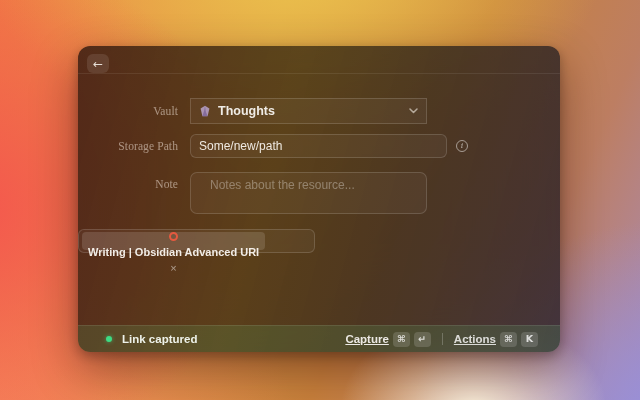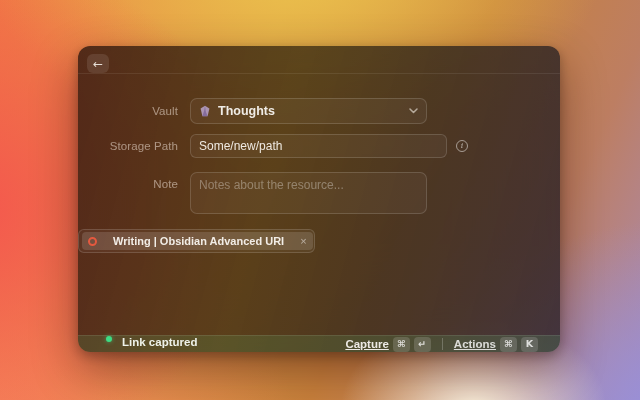--- a/index.html
+++ b/index.html
@@ -33,31 +33,31 @@
     background:rgba(255,255,255,0.10); color:#e6ded6; font-size:12px; line-height:1;
     display:flex; align-items:center; justify-content:center;
     font-family:"DejaVu Sans",sans-serif;
   }
   .hdr-divider { height:1px; background:rgba(255,255,255,0.08); flex:none; }
 
   .content { flex:1; padding-top:24px; }
   .row { display:flex; align-items:center; }
   .row label {
     width:112px; padding-right:12px; text-align:right; flex:none;
-    font-size:11.5px; font-weight:500; color:rgba(240,228,216,0.55); letter-spacing:0.1px;
+    font-size:11.5px; font-weight:500; color:rgba(240,228,216,0.55); letter-spacing:0.1px;font-family:Liberation Serif, serif;
   }
   .field-w { width:237px; }
   .row-vault { margin-bottom:10px; }
   .row-storage { margin-bottom:14px; }
   .row-title { margin-bottom:13px; }
   .row-note { margin-bottom:15px; align-items:flex-start; }
   .row-note label { padding-top:6px; }
 
   .dropdown {
-    height:26px; border:1px solid rgba(255,255,255,0.15); border-radius:7px;
+    height:26px; border:1px solid rgba(255,255,255,0.15); border-radius:0;
     background:rgba(255,255,255,0.04); display:flex; align-items:center;
     padding:0 8px; gap:7px; cursor:pointer;
   }
   .dropdown .val { font-size:12.5px; font-weight:700; color:#f0ece6; }
   .gem { width:12px; height:12px; flex:none; display:flex; }
   .chev { margin-left:auto; display:flex; opacity:0.65; }
 
   .txt-input {
     height:24px; width:257px; border:1px solid rgba(255,255,255,0.15); border-radius:6px;
     background:rgba(255,255,255,0.04); padding:0 8px;
@@ -69,38 +69,38 @@
   }
   .info-icon {
     width:12px; height:12px; margin-left:9px; border-radius:50%; flex:none;
     border:1px solid rgba(255,255,255,0.5); color:rgba(255,255,255,0.6);
     display:flex; align-items:center; justify-content:center;
     font-size:8px; font-family:"DejaVu Serif",serif; font-style:italic; line-height:1;
   }
 
   .note-area {
     width:237px; height:42px; border:1px solid rgba(255,255,255,0.15); border-radius:7px;
-    background:rgba(255,255,255,0.04); padding:5px 8px; resize:none;
+    background:rgba(255,255,255,0.04); padding:5px 19px; resize:none;
     font-size:12px; color:#efe9e2; font-family:inherit; outline:none;
   }
 
   .link-box {
     height:24px; width:237px; border:1px solid rgba(255,255,255,0.15); border-radius:6px;
     background:rgba(255,255,255,0.04); display:flex; align-items:center; padding:0 3px;
   }
   .tag-chip {
-    display:inline-flex; align-items:center; gap:16px; height:18px;
+    display:inline-flex; align-items:center; gap:5px; height:18px;
     background:rgba(255,255,255,0.13); border-radius:4px; padding:0 6px;
-    font-size:11px; font-weight:700; color:#f2ede7; white-space:nowrap;
+    font-size:11px; font-weight:700; color:#f2ede7; white-space:nowrap;flex-direction:column;
   }
   .tag-ring { width:9px; height:9px; border:2px solid #e4593f; border-radius:50%; flex:none; }
   .tag-x { font-size:11px; font-weight:400; color:rgba(255,255,255,0.5); cursor:pointer; line-height:1; }
 
   .footer {
-    flex:none; height:17px; display:flex; padding:0 22px;
+    flex:none; height:27px; display:flex; align-items:center; padding:0 22px;
     border-top:1px solid rgba(255,255,255,0.09);
     background:rgba(96,190,110,0.16);
   }
   .status-dot { width:6px; height:6px; border-radius:50%; background:#3ddc84; margin:0 10px 0 6px; flex:none;
     box-shadow:0 0 4px rgba(61,220,132,0.6); }
   .status-txt { font-size:11.5px; font-weight:700; color:#eef2ea; }
   .f-right { margin-left:auto; display:flex; align-items:center; gap:5px; }
   .action-lbl { font-size:11.5px; font-weight:700; color:#ece9e4; cursor:pointer;text-decoration:underline; }
   .action-lbl.dim { color:rgba(255,255,255,0.8); }
   .key {

